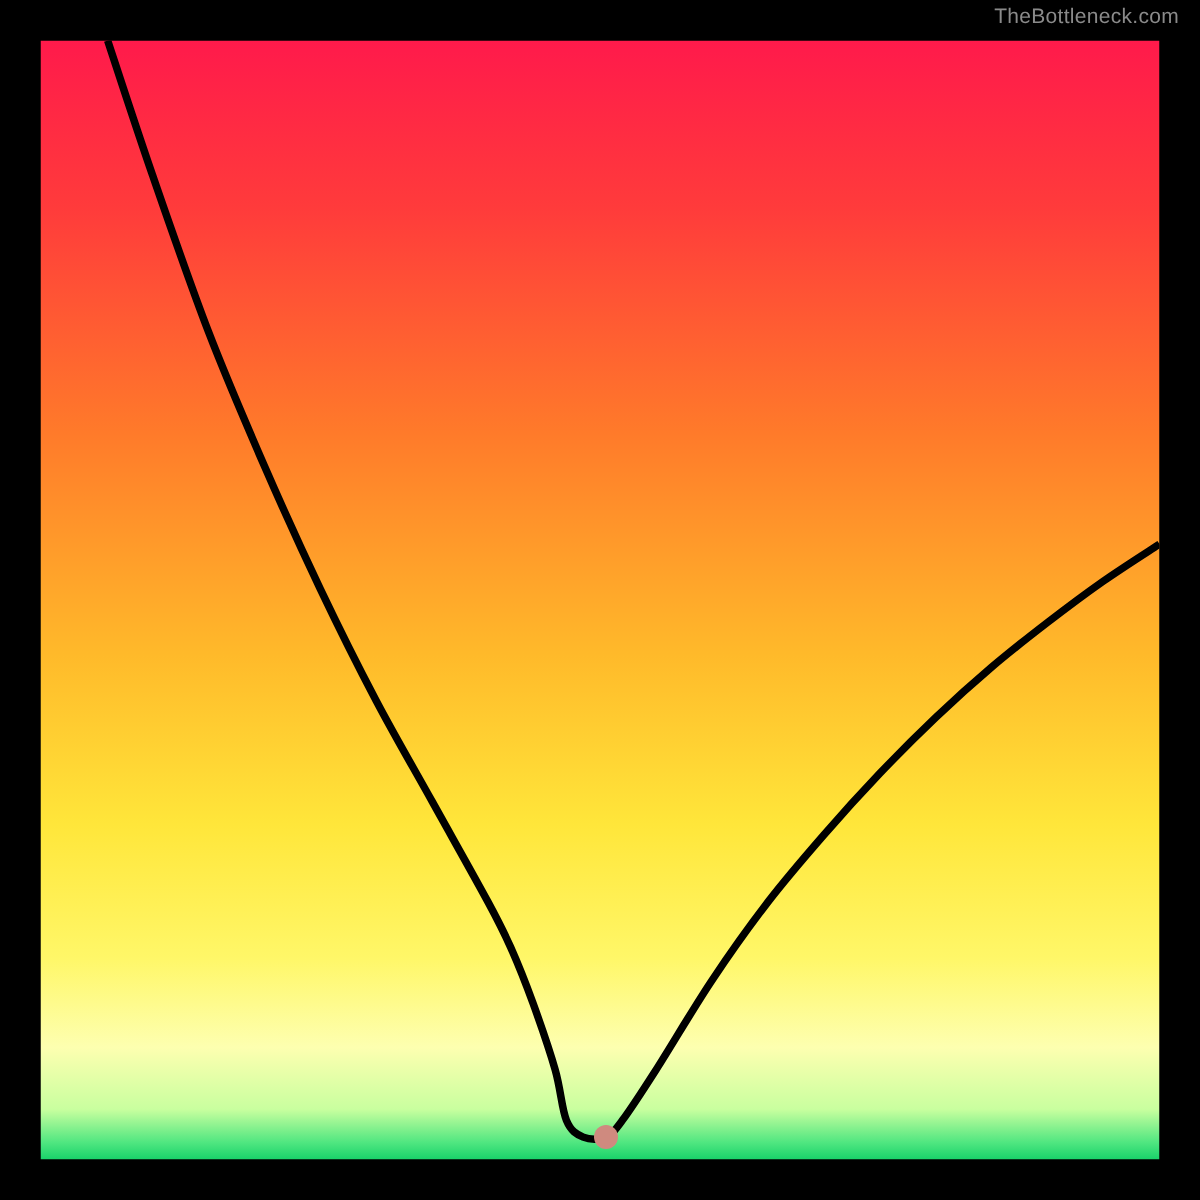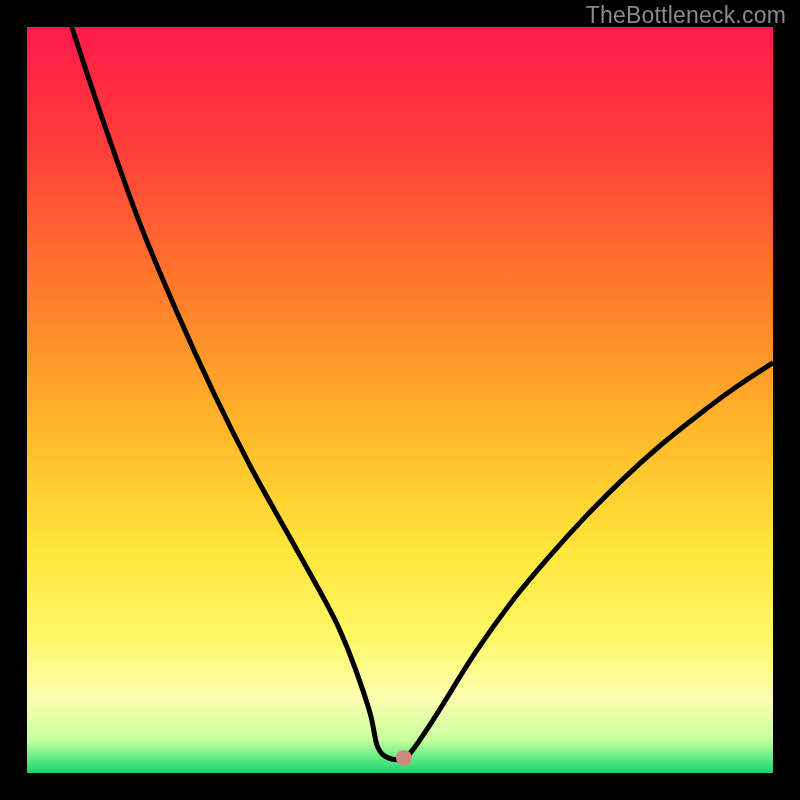--- a/index.html
+++ b/index.html
@@ -17,21 +17,21 @@
     top: 0;
     width: 800px;
     height: 800px;
     background: #000;
   }
   .watermark {
     position: absolute;
     top: 2px;
     right: 14px;
     color: #8a8a8a;
-    font-size: 23px;
+    font-size: 14px;
     font-weight: 500;
     letter-spacing: 0.2px;
     user-select: none;
   }
   .plot {
     position: absolute;
     left: 27px;
     top: 27px;
     width: 746px;
     height: 746px;

